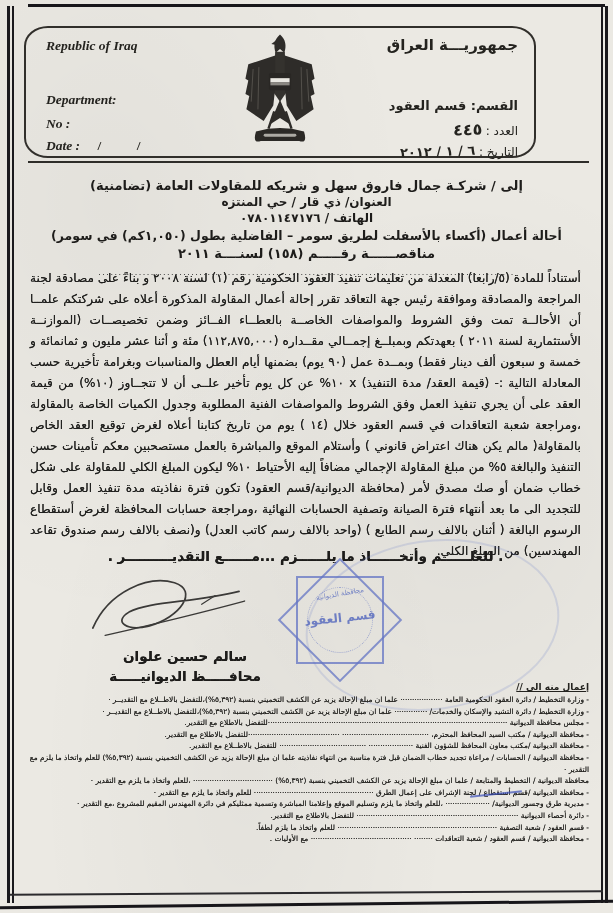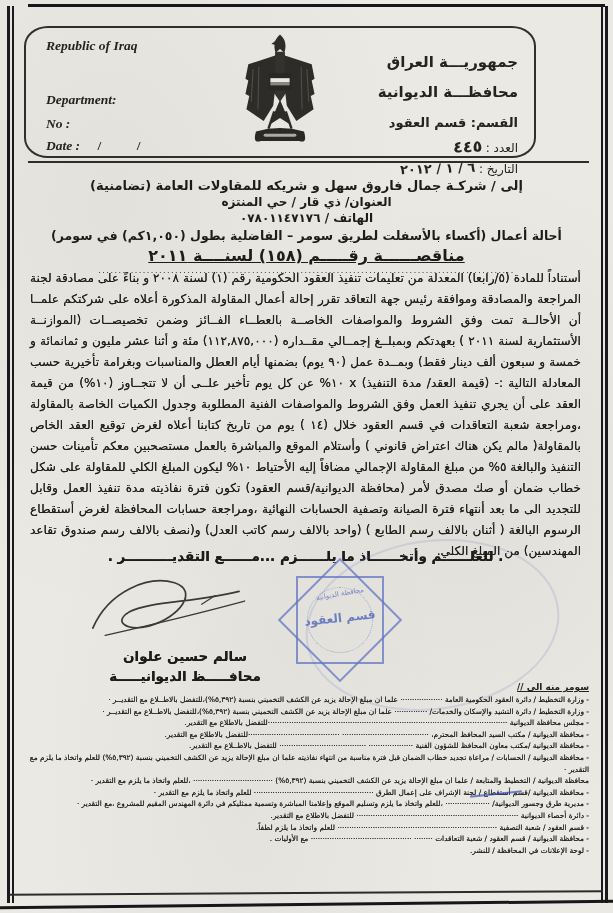--- a/index.html
+++ b/index.html
@@ -26,38 +26,38 @@
   
   .header-box { position:absolute; left:24px; top:26px; width:512px; height:132px;
                 border:2px solid #312f2b; border-radius:24px / 20px; }
   .hdr-en { position:absolute; left:20px; top:0; width:210px; height:100%;
             font-family:"Liberation Serif", serif; font-style:italic; font-weight:700;
             font-size:13.5px; color:#24231f; }
   .hdr-en > div { position:absolute; white-space:nowrap; }
   .en-1 { top:10px; } .en-2 { top:36px; } .en-3 { top:64px; } .en-4 { top:88px; } .en-5 { top:110px; }
   .en-slash { margin-left:14px; letter-spacing:16px; font-style:normal; }
   .hdr-ar { position:absolute; right:16px; top:0; width:200px; height:100%;
-            direction:rtl; text-align:right; color:#24231f;margin-top:17px; }
+            direction:rtl; text-align:right; color:#24231f; }
   .hdr-ar > div { position:absolute; right:0; white-space:nowrap; }
   .ar-1 { top:8px;  font-size:15px; font-weight:700; }
   .ar-2 { top:38px; font-size:15px; font-weight:700; }
   .ar-3 { top:70px; font-size:13px; font-weight:700; }
   .ar-4 { top:92px;  font-size:12px; }
   .ar-5 { top:116px; font-size:12px; }
   .hand { font-size:16px; font-weight:600; letter-spacing:1px; display:inline-block; transform:rotate(-2deg); }
   .emblem { position:absolute; left:50%; transform:translateX(-50%); top:4px; }
 
   
   .sep-line { position:absolute; top:161px; left:28px; right:24px; height:2px; background:#2e2d29; }
   .recipient { position:absolute; left:40px; right:40px; top:166px; direction:rtl; text-align:center; }
   .rc-1 { font-size:13px; font-weight:600; margin-bottom:2px;margin-top:12px; }
   .rc-2 { font-size:12px; font-weight:600; margin-bottom:2px; }
   .rc-3 { font-size:12px; font-weight:600; margin-bottom:3px; }
   .rc-4 { font-size:12.5px; font-weight:600; margin-bottom:3px; }
-  .rc-5 { font-size:16px; font-weight:700; margin-bottom:1px;text-decoration:underline; }
+  .rc-5 { font-size:13px; font-weight:700; margin-bottom:7px; }
   .rc-dots { font-size:8px; letter-spacing:1.5px; color:#2a2a2a; overflow:hidden; white-space:nowrap; }
 
   
   .body-par { position:absolute; left:30px; right:32px; top:268px; direction:rtl;
               text-align:justify; font-size:12.1px; line-height:21px; color:#20201e;
               text-shadow:0 0 0.4px #3a3a38; }
   .closing  { position:absolute; left:30px; right:32px; top:548px; direction:rtl; text-align:center;
               font-weight:700; font-size:13.5px; text-shadow:0 0 0.5px #333; }
 
   
@@ -131,21 +131,20 @@
         <path d="M50 70 L39 96 L50 89 L61 96 Z" fill="#2e2c29"></path>
         <path d="M44 82 L38 100 M56 82 L62 100" stroke="#2e2c29" stroke-width="2.5" fill="none"></path>
 
         <path d="M25 103 Q21 116 30 113 L70 113 Q79 116 75 103 Q50 96 25 103 Z" fill="#2b2926"></path>
         <rect x="33" y="105.5" width="34" height="3" rx="1.5" fill="#d8d5cf" opacity="0.75"></rect>
       </svg>
     </div>
 
     <div class="hdr-ar">
       <div class="ar-1">جمهوريـــة العراق</div>
-      <div class="ar-2">محافظـــة الديوانية</div>
       <div class="ar-3">القسم: قسم العقود</div>
       <div class="ar-4">
         <span>العدد :</span>
         <span class="hand">٤٤٥</span>
       </div>
       <div class="ar-5">
         <span>التاريخ :</span>
         <span class="hand" style="font-size:13px">٦ / ١ / ٢٠١٢</span>
       </div>
     </div>
@@ -181,31 +180,30 @@
   <div class="stamp-circle-faint"></div>
   <div class="stamp">
     <div class="sq"></div>
     <div class="sq rot"></div>
     <div class="ring"></div>
     <div class="t1">محافظة الديوانية</div>
     <div class="t2">قسم العقود</div>
   </div>
 
   <div class="cc">
-    <div class="cc-head">سومر منه الى //</div>
+    <div class="cc-head">إعمال منه الى //</div>
     <div class="cc-item">- وزارة التخطيط / دائرة العقود الحكومية العامة ·················· علما ان مبلغ الإحالة يزيد عن الكشف التخميني بنسبة (٥,٣٩٢%)،للتفضل بالاطــلاع مع التقديــر ·</div>
     <div class="cc-item">- وزارة التخطيط / دائرة التشيد والإسكان والخدمات/ ·············· علما ان مبلغ الإحالة يزيد عن الكشف التخميني بنسبة (٥,٣٩٢%)،للتفضل بالاطــلاع مع التقديــر ·</div>
     <div class="cc-item">- مجلس محافظة الديوانية ······································································································للتفضل بالاطلاع مع التقدير.</div>
     <div class="cc-item">- محافظة الديوانية / مكتب السيد المحافظ المحترم، ·····································  ·······································للتفضل بالاطلاع مع التقدير.</div>
     <div class="cc-item">- محافظة الديوانية /مكتب معاون المحافظ للشؤون الفنية ···················  ····································· للتفضل بالاطــلاع مع التقدير.</div>
     <div class="cc-item">- محافظة الديوانية / الحسابات / مراعاة تجديد خطاب الضمان قبل فترة مناسبة من انتهاء نفاذيته  علما ان مبلغ الإحالة يزيد عن الكشف التخميني بنسبة (٥,٣٩٢%) للعلم واتخاذ ما يلزم مع التقدير ·</div>
     <div class="cc-item">محافظة الديوانية / التخطيط والمتابعة /   علما ان مبلغ الإحالة يزيد عن الكشف التخميني بنسبة (٥,٣٩٢%) ·································· ،للعلم واتخاذ ما يلزم مع التقدير ·</div>
     <div class="cc-item">- محافظة الديوانية /قسم أستقطاع / لجنة الإشراف على إعمال الطرق ··················································· للعلم واتخاذ ما يلزم مع التقدير ·</div>
     <div class="cc-item">- مديرية طرق وجسور الديوانية/ ··················· ،للعلم واتخاذ ما يلزم وتسليم الموقع وإعلامنا المباشرة وتسمية ممثليكم في دائرة المهندس المقيم للمشروع ،مع التقدير ·</div>
     <div class="cc-item">- دائرة أحصاء الديوانية ····································································· للتفضل بالاطلاع مع التقدير.</div>
     <div class="cc-item">- قسم العقود / شعبة التصفية ···································································· للعلم واتخاذ ما يلزم لطفاً.</div>
     <div class="cc-item">- محافظة الديوانية / قسم العقود / شعبة التعاقدات ········  ··········································· مع الأوليات .</div>
-    <div class="cc-item">- لوحة الإعلانات في المحافظة / للنشر.</div>
   </div>
   <div class="pen-mark" style="left:470px; top:793px;"></div>
 
 
 </div>
 
 </body></html>

